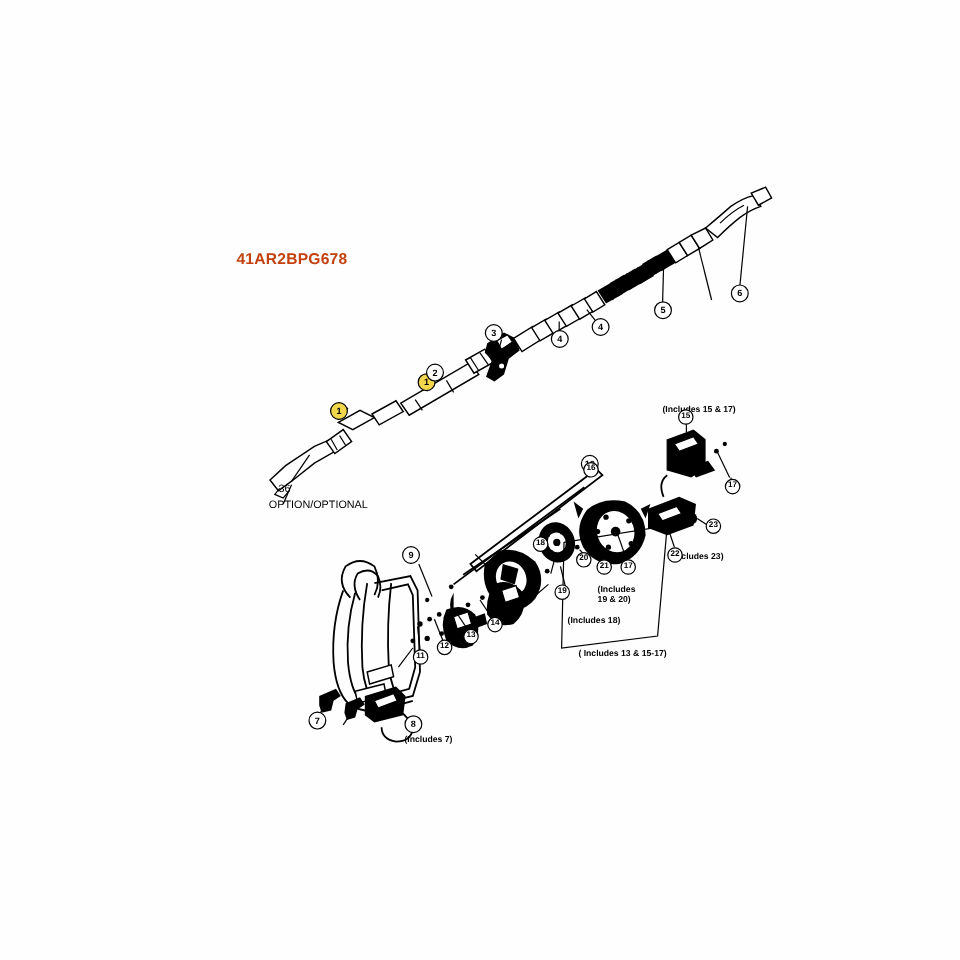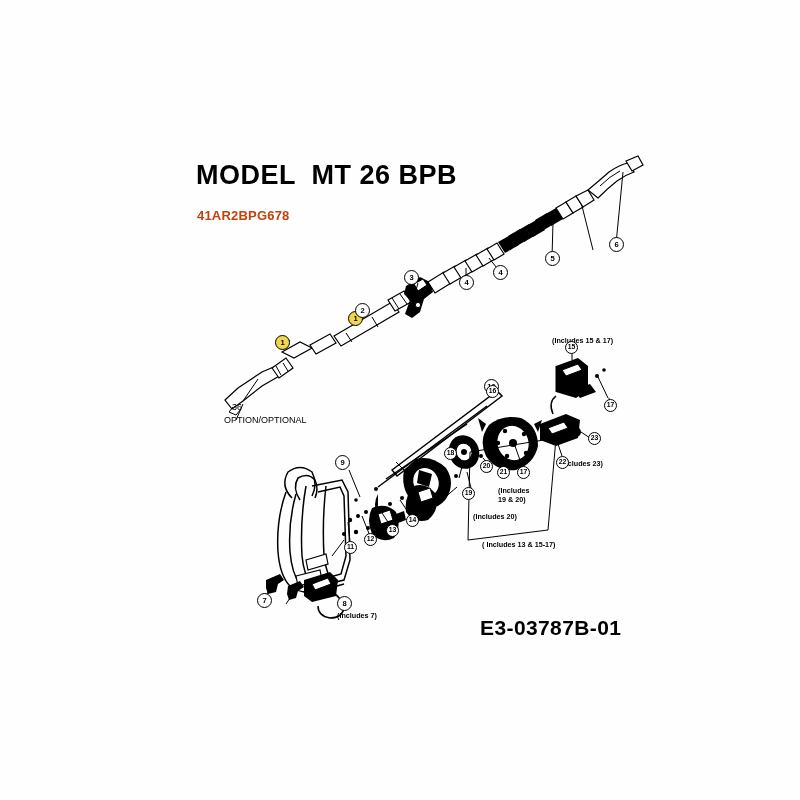--- a/index.html
+++ b/index.html
@@ -26,23 +26,21 @@
   .ln2{stroke:#000;stroke-width:1.5;fill:none;}
   .fl{fill:#000;}
   .wh{fill:#ffffff;stroke:#000;stroke-width:1.2;}
   .wh2{fill:#ffffff;stroke:#000;stroke-width:1;}
 </style>
 </head>
 <body>
 
 <div id="sheet">
 
-  <div id="title">MODEL  MT 26 BPB</div>
   <div id="subtitle">41AR2BPG678</div>
-  <div id="drawingno">E3-03787B-01</div>
 
   <svg class="art" viewBox="0 0 800 800">
 
     <g>
       <path class="wh" d="M225,400 L238,388 L262,372 L276,366 L281,375 L262,386 L243,401 L232,409 Z"></path>
       <path class="ln" d="M243,401 L258,379"></path>
       <path class="wh" d="M272,368 L286,358 L293,368 L279,378 Z"></path>
       <path class="ln" d="M276,366 L281,375"></path>
       <path class="ln" d="M283,363 L288,371"></path>
       <path class="ln" d="M233,407 L229,412 L236,415 L241,409"></path>
@@ -242,21 +240,21 @@
 
   </svg>
 
   <div class="note big" style="left:232px;top:402px;">36</div>
   <div class="note big" style="left:224px;top:415px;">OPTION/OPTIONAL</div>
 
   <div class="note" style="left:552px;top:336px;">(Includes 15 &amp; 17)</div>
   <div class="note" style="left:559px;top:459px;">(Includes 23)</div>
   <div class="note cent" style="left:498px;top:486px;">(Includes</div>
   <div class="note cent" style="left:498px;top:495px;">19 &amp; 20)</div>
-  <div class="note" style="left:473px;top:512px;">(Includes 20)</div>
+  <div class="note" style="left:473px;top:512px;">(Includes 18)</div>
   <div class="note" style="left:482px;top:540px;">( Includes 13 &amp; 15-17)</div>
   <div class="note" style="left:337px;top:611px;text-align:right;">(Includes 7)</div>
 
   <div class="bal hl" style="left: 275px; top: 335px; background: rgb(242, 214, 75);">1</div>
   <div class="bal hl" style="left: 348px; top: 311px; background: rgb(242, 214, 75);">1</div>
   <div class="bal" style="left:355px;top:303px;">2</div>
   <div class="bal" style="left:404px;top:270px;">3</div>
   <div class="bal" style="left:459px;top:275px;">4</div>
   <div class="bal" style="left:493px;top:265px;">4</div>
   <div class="bal" style="left:545px;top:251px;">5</div>

